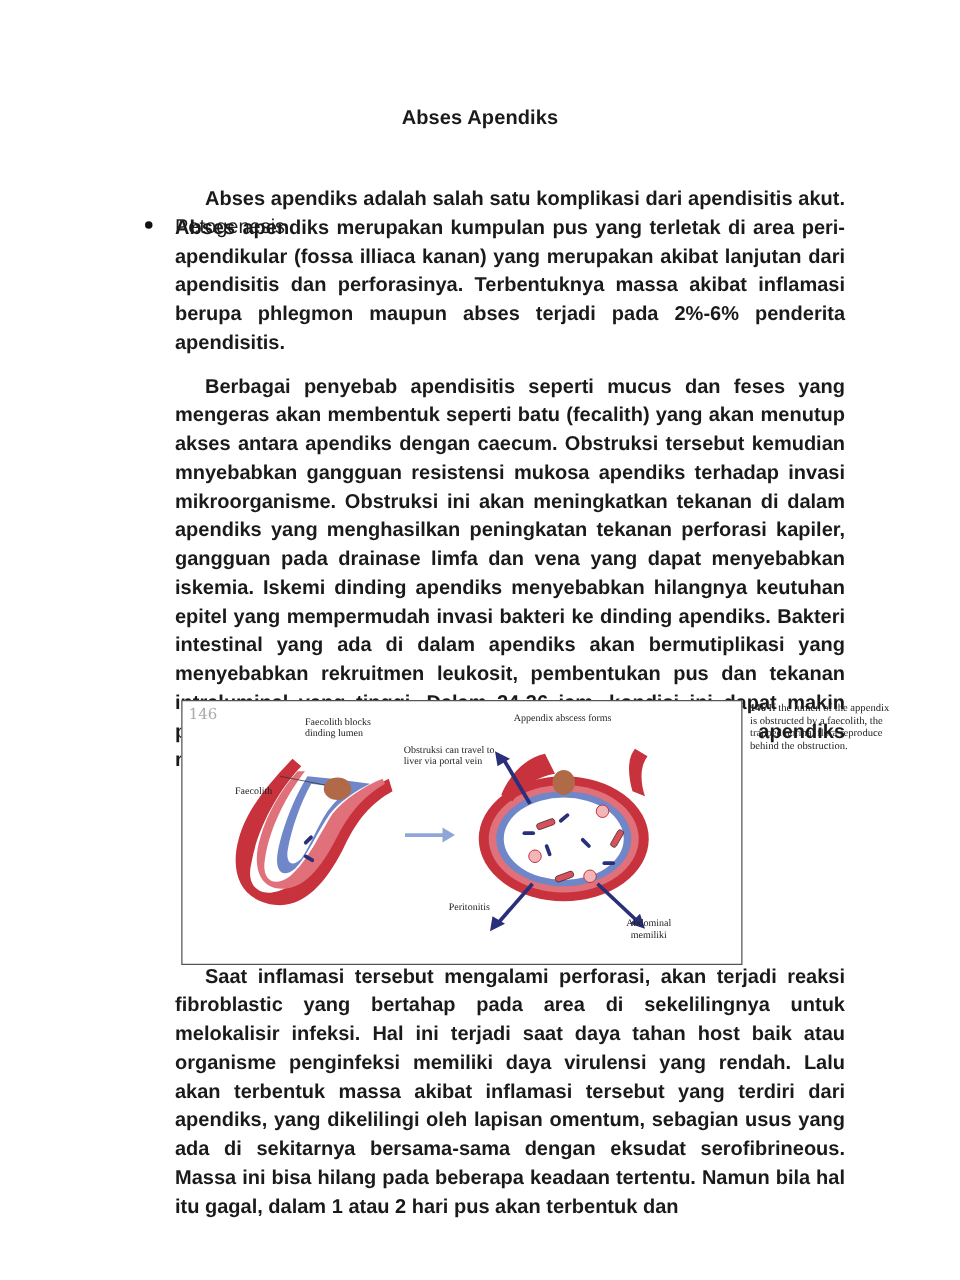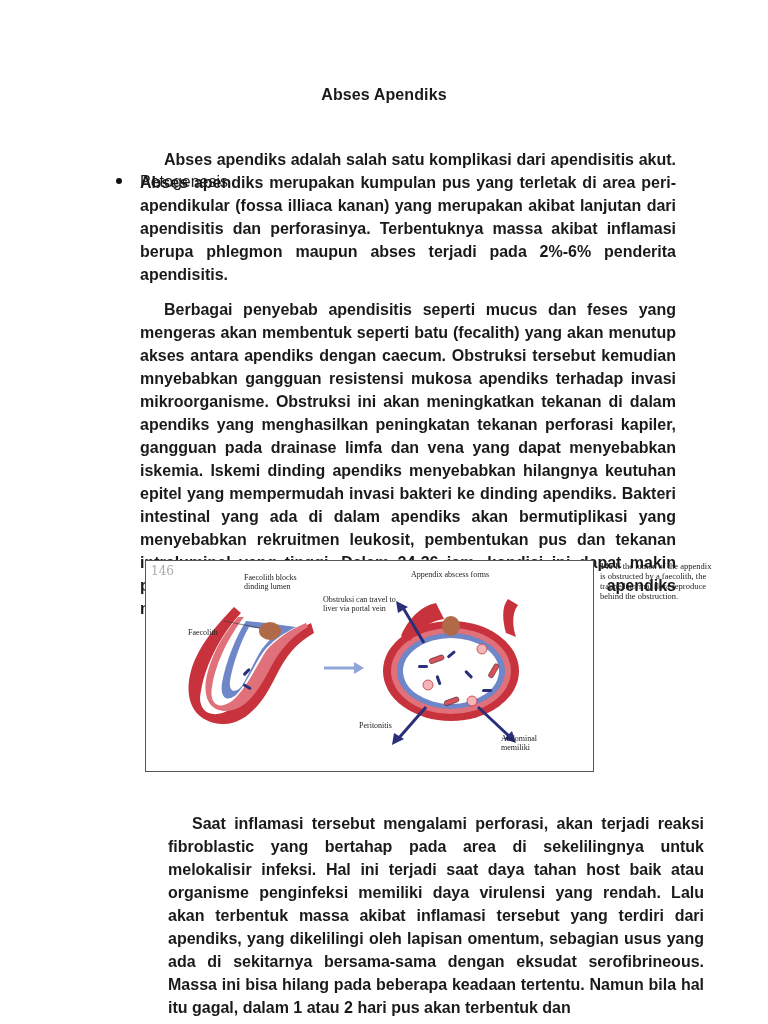--- a/index.html
+++ b/index.html
@@ -7,21 +7,21 @@
          font-family:"Liberation Sans", sans-serif; color:#1a1a1a; }
   .title { position:absolute; top:86px; left:0; width:768px; text-align:center;
            font-weight:bold; font-size:16px; letter-spacing:0.1px; }
   .section { position:absolute; top:128px; left:116px; font-size:16px;margin-top:45px; }
   .section .bullet { display:inline-block; width:6px; height:6px; border-radius:50%;
            background:#111; margin-right:18px; vertical-align:middle; position:relative; top:-2px; }
   .para { position:absolute; left:140px; width:536px; font-size:16px; line-height:23px;
           text-align:justify; text-indent:24px; margin:0;font-weight:bold; }
   #p1 { top:148px; }
   #p2 { top:256px;margin-top:42px; }
-  #p3 { top:812px;margin-left:28px; }
+  #p3 { top:770px; }
   .figure { position:absolute; left:145px; top:560px; width:447px; height:210px;
             border:1px solid #555; background:#fff; }
   .fig-num { position:absolute; left:5px; top:3px; font-family:"DejaVu Serif", serif;
              font-size:12px; color:#aaa; }
   .flabel { position:absolute; font-family:Liberation Serif, serif; font-size:8px;
             color:#222; line-height:9px; }
   .caption { position:absolute; left:600px; top:561px; width:116px;
              font-family:Liberation Serif, serif; font-size:8.5px; line-height:10px; color:#222; }
   .caption b { font-weight:bold; }
   svg { position:absolute; left:0; top:0; }
@@ -97,21 +97,21 @@
     <span>Faecolith blocks</span><br>
     <span>dinding lumen</span>
   </div>
   <div class="flabel" style="left:42px;top:54px;margin-top:13px;">Faecolith</div>
   <div class="flabel" style="left:177px;top:34px;">
     <span>Obstruksi can travel to</span><br>
     <span>liver via portal vein</span>
   </div>
   <div class="flabel" style="left:265px;top:9px;">Appendix abscess forms</div>
   <div class="flabel" style="left:213px;top:160px;">Peritonitis</div>
-  <div class="flabel" style="left:355px;top:173px;text-align:left;">
+  <div class="flabel" style="left:355px;top:173px;text-align:center;">
     <span>Abdominal</span><br>
     <span>memiliki</span>
   </div>
 </div>
 
 <div class="caption">
   <b>146</b>
   <span>If the lumen of the appendix is obstructed by a faecolith, the trapped normal flora reproduce behind the obstruction.</span>
 </div>
 

